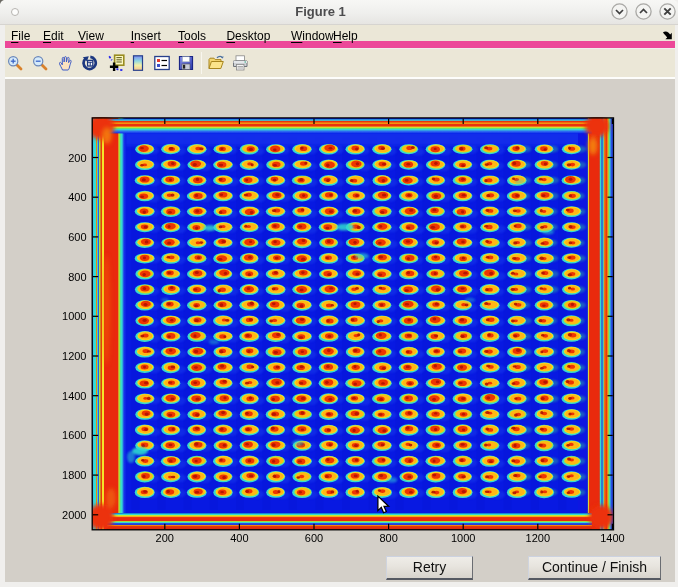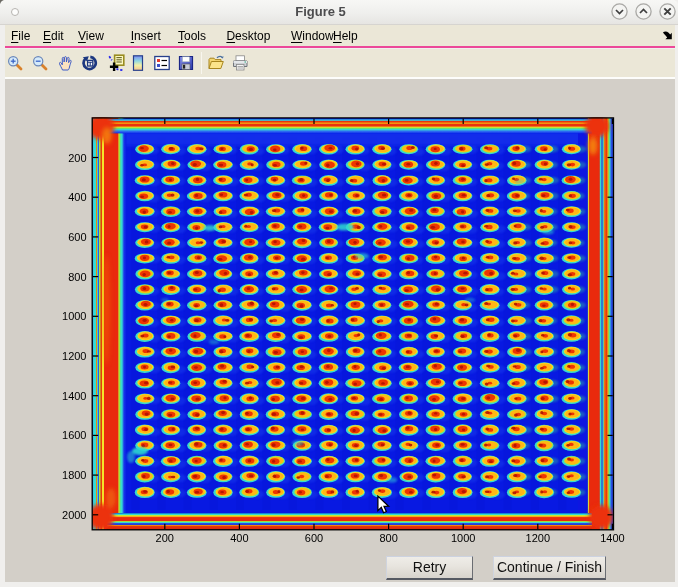--- a/index.html
+++ b/index.html
@@ -7,42 +7,42 @@
 #titlebar{position:absolute;left:0;top:0;width:678px;height:25px;
  background:linear-gradient(180deg,#f7f7f5 0%,#efefed 55%,#e6e5e2 100%);
  border-radius:5px 5px 0 0;border-bottom:1px solid #d6d4d0}
 #corner-l{position:absolute;top:0;left:0;width:4px;height:4px;background:#6b6a64;z-index:-1}
 #title{position:absolute;left:0;top:0;width:641px;text-align:center;line-height:24px;
  font-size:13px;font-weight:bold;color:#4c4c4e}
 #mbtn{position:absolute;left:11px;top:8px;width:8px;height:8px;border-radius:50%;
  border:1.2px solid #b6b4b0;background:#fdfdfc}
 .wb{position:absolute}
 #menubar{position:absolute;left:5px;top:25px;width:670px;height:23px;background:#ebe7d7;
- border-bottom:2px solid #ec4899}
+ border-bottom:7px solid #ec4899}
 .mi{position:absolute;top:0;line-height:22px;font-size:12px;color:#000}
 .mi u{text-decoration-thickness:1px;text-underline-offset:2px}
 #toolbar{position:absolute;left:5px;top:49px;width:670px;height:28px;background:#ebe7d7}
 #tbsep{position:absolute;left:196px;top:3px;width:1px;height:22px;background:#aaa69a;
  border-right:1px solid #f8f6ee}
 .ti{position:absolute}
 #tbhl{position:absolute;left:5px;top:77px;width:670px;height:2px;background:#fdfdfb}
 #canvas{position:absolute;left:5px;top:79px;width:670px;height:503px;background:#d3cfc8}
 #plot{position:absolute;left:0;top:0}
 .btn{position:absolute;height:24px;background:linear-gradient(180deg,#efede8 0%,#e7e4de 45%,#d7d3cc 100%);
  border-top:1px solid #ccd2e0;border-left:1px solid #cfd4de;
  border-right:1px solid #6a6d72;border-bottom:2px solid #555962;
  text-align:center;line-height:21px;font-size:14px;color:#111}
 #btn1{left:386px;top:556px;width:87px}
-#btn2{left:493px;top:556px;width:113px}
+#btn2{left:528px;top:556px;width:133px}
 </style></head>
 <body>
 <div id="corner-l"></div>
 <div id="titlebar">
  <div id="mbtn"></div>
- <div id="title">Figure 5</div>
+ <div id="title">Figure 1</div>
  <svg class="wb" style="left:611.0px;top:2.5px" width="17" height="17" viewBox="0 0 17 17">
 <circle cx="8.5" cy="8.5" r="7.6" fill="#f4f4f2" stroke="#a9a8a5" stroke-width="1.3"></circle>
 <path d="M5,7 L8.5,10.5 L12,7" fill="none" stroke="#3f3f3f" stroke-width="1.7"></path>
     </svg>
     <svg class="wb" style="left:634.9px;top:2.5px" width="17" height="17" viewBox="0 0 17 17">
 <circle cx="8.5" cy="8.5" r="7.6" fill="#f4f4f2" stroke="#a9a8a5" stroke-width="1.3"></circle>
 <path d="M5,10 L8.5,6.5 L12,10" fill="none" stroke="#3f3f3f" stroke-width="1.7"></path>
     </svg>
     <svg class="wb" style="left:658.8px;top:2.5px" width="17" height="17" viewBox="0 0 17 17">
 <circle cx="8.5" cy="8.5" r="7.6" fill="#f4f4f2" stroke="#a9a8a5" stroke-width="1.3"></circle>

